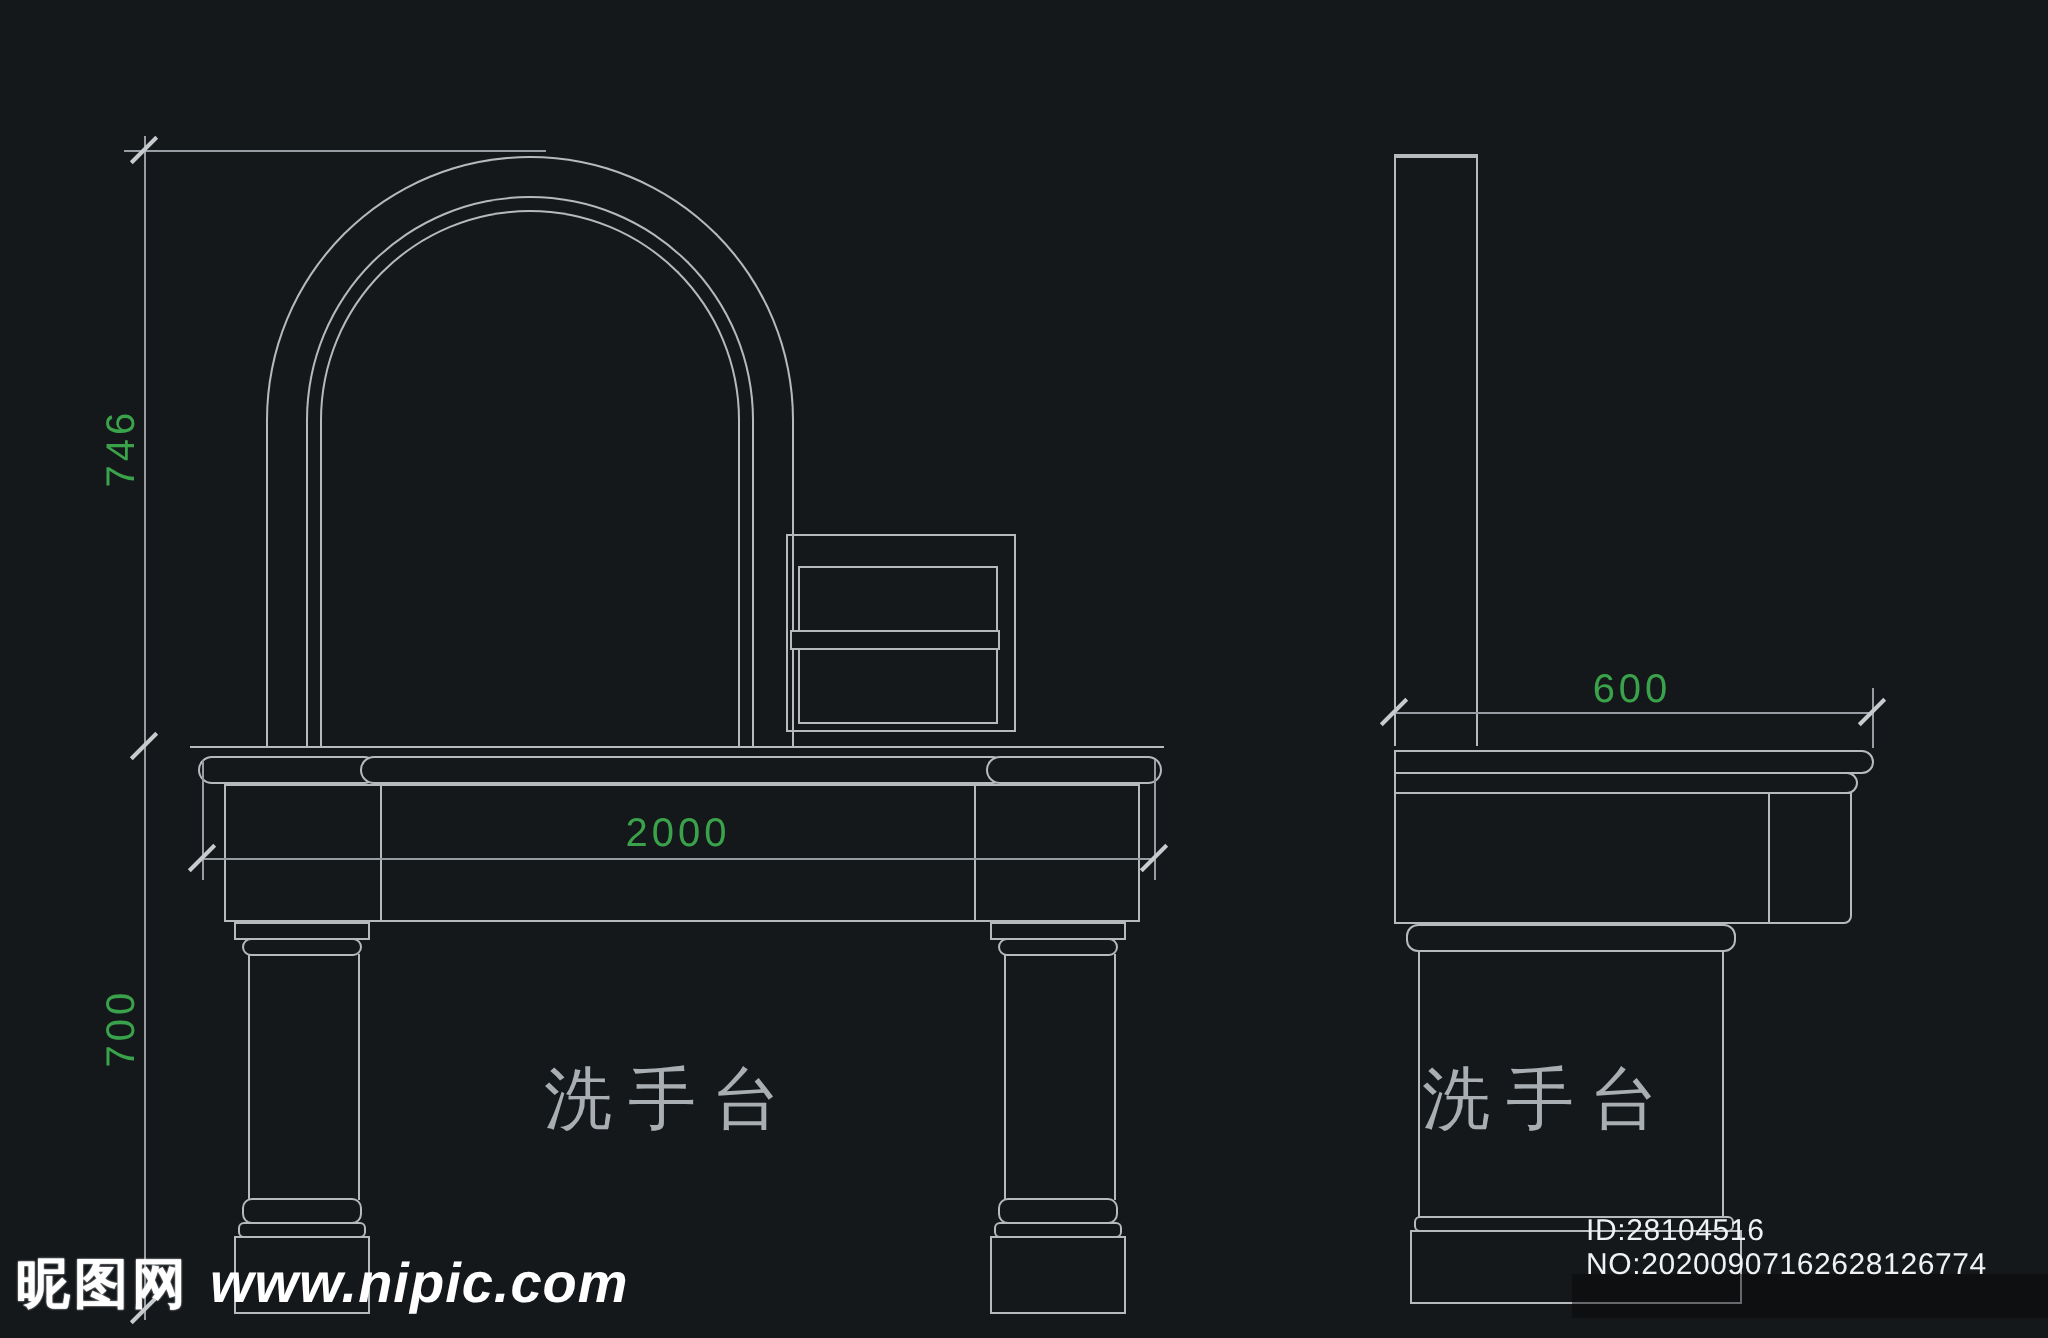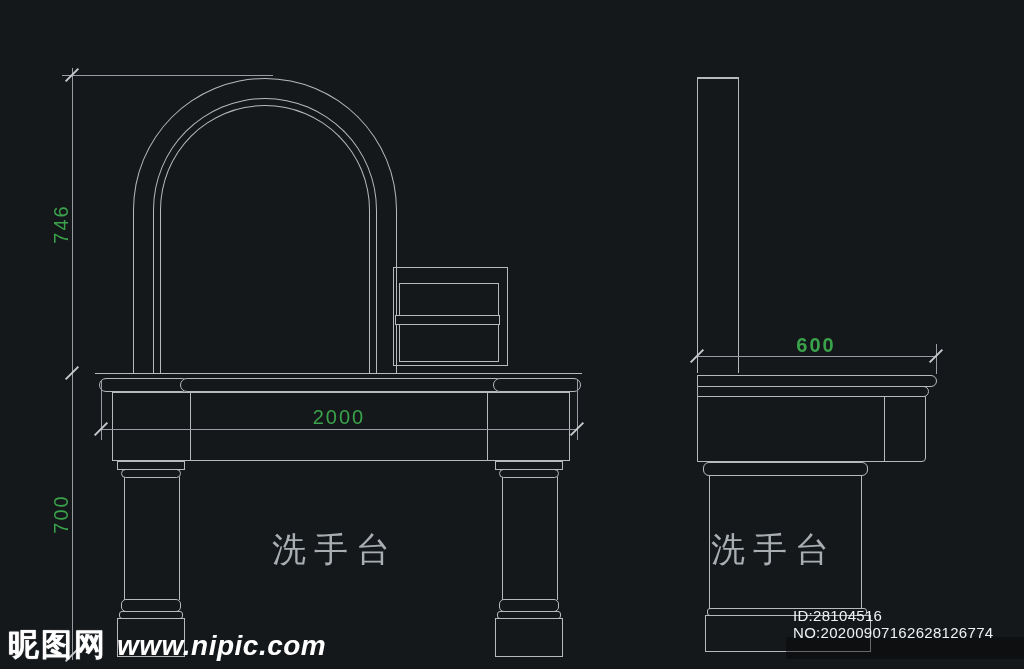--- a/index.html
+++ b/index.html
@@ -12,21 +12,21 @@
   .shaft{border-top:none;border-bottom:none;}
   .tick{position:absolute;width:18px;height:2px;background:#c8cbce;
         transform:translate(-9px,-1px) rotate(-45deg);}
   .dimtxt{position:absolute;color:#3aa24a;font-size:20px;letter-spacing:2px;
           text-align:center;width:80px;height:22px;line-height:22px;}
   .vtxt{transform:rotate(-90deg);}
   .cjk{position:absolute;color:#a9aeb3;font-size:34px;letter-spacing:8px;
        white-space:nowrap;width:160px;}
   .wm{position:absolute;left:8px;top:624px;display:flex;align-items:baseline;gap:10px;
       color:#ffffff;font-weight:bold;}
-  .wm .logo{font-size:31px;letter-spacing:2px;text-shadow:0 0 1px #fff;}
+  .wm .logo{font-size:27px;letter-spacing:2px;text-shadow:0 0 1px #fff;}
   .wm .url{font-size:28px;letter-spacing:0.5px;font-style:italic;}
   .idbg{position:absolute;left:786px;top:637px;width:238px;height:22px;background:rgba(4,5,7,0.45);}
   .idtxt{position:absolute;left:793px;top:607px;color:#eff1f2;font-size:15px;letter-spacing:0.3px;}
 </style>
 </head>
 <body>
 
 <div id="canvas">
 
   <div class="dl" style="left:72px;top:68px;width:1px;height:592px;"></div>
@@ -79,21 +79,21 @@
 
   <div class="cjk" style="left:272px;top:527px;">洗手台</div>
 
   <div class="bx" style="left:697px;top:77px;width:42px;height:296px;border-bottom:none;
        border-top-width:2px;"></div>
 
   <div class="dl" style="left:936px;top:344px;width:1px;height:30px;"></div>
   <div class="dl" style="left:696px;top:356px;width:240px;height:1px;"></div>
   <div class="tick" style="left:697px;top:356px;"></div>
   <div class="tick" style="left:936px;top:356px;"></div>
-  <div class="dimtxt" style="left:776px;top:334px;font-weight:bold;">600</div>
+  <div class="dimtxt" style="left:776px;top:334px;">600</div>
 
   <div class="ln" style="left:697px;top:375px;width:196px;height:1px;"></div>
   <div class="bx" style="left:697px;top:375px;width:240px;height:12px;border-radius:0 6px 6px 0;"></div>
   <div class="bx" style="left:697px;top:386px;width:232px;height:11px;border-radius:0 6px 6px 0;"></div>
   <div class="bx" style="left:697px;top:396px;width:229px;height:66px;border-radius:0 0 4px 0;"></div>
   <div class="ln" style="left:884px;top:396px;width:1px;height:66px;"></div>
 
   <div class="bx" style="left:703px;top:462px;width:165px;height:14px;border-radius:6px;"></div>
   <div class="bx" style="left:709px;top:475px;width:153px;height:134px;"></div>
   <div class="bx" style="left:707px;top:608px;width:160px;height:8px;border-radius:3px;"></div>

